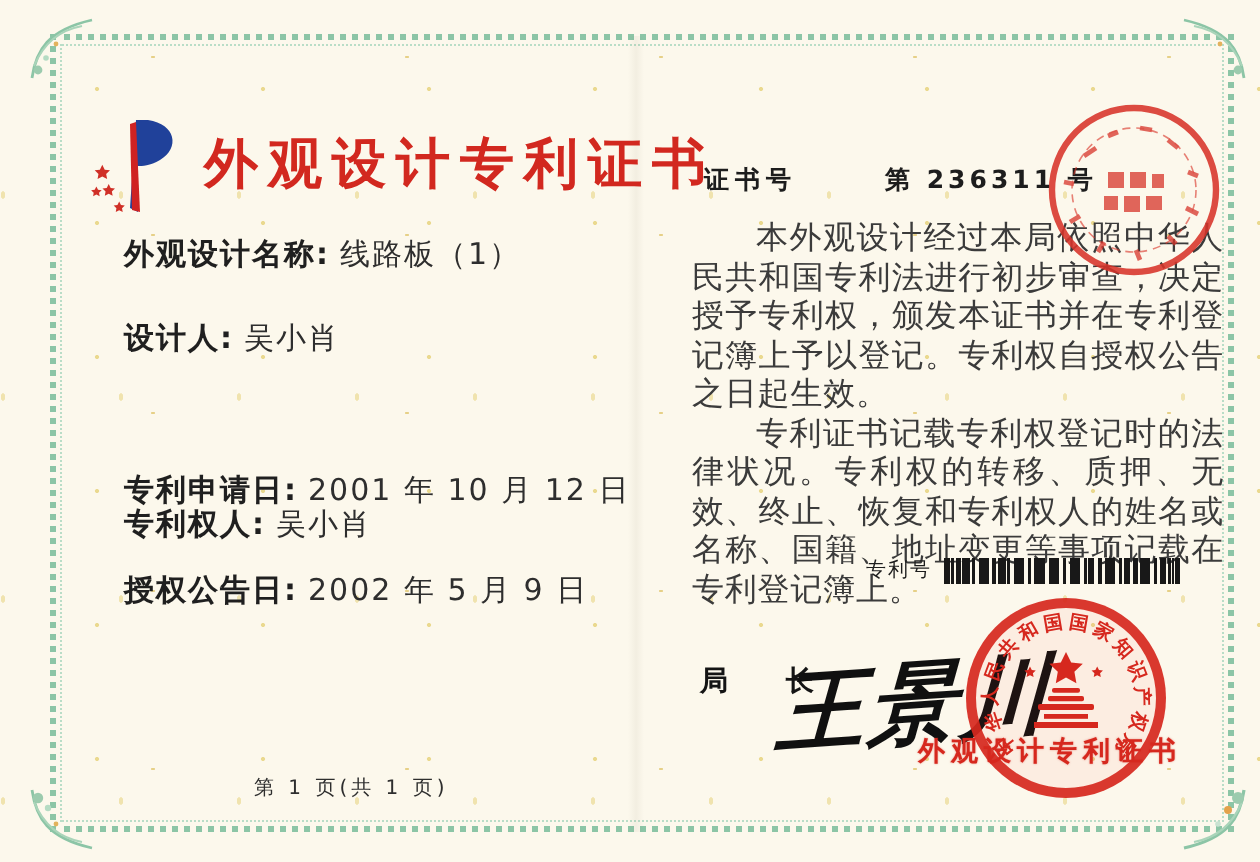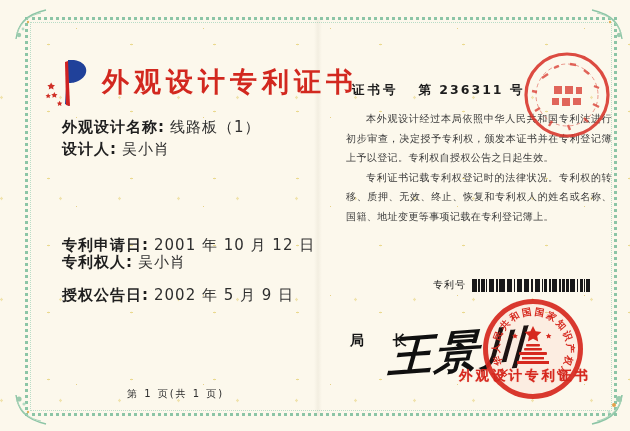--- a/index.html
+++ b/index.html
@@ -51,24 +51,24 @@
   .field{position:absolute;left:62px;white-space:nowrap;font-size:15px;}
   .flabel{font-weight:bold;color:#1f1f1f;letter-spacing:1px;}
   .fvalue{margin-left:5px;color:#2e2e2e;letter-spacing:1px;}
   .pageno{
     position:absolute;left:127px;top:387px;
     font-size:10px;color:#2e2e2e;letter-spacing:2px;
   }
   
   .certno{position:absolute;left:352px;top:82px;font-size:12.5px;font-weight:bold;color:#1d1d1d;}
   .certno .no-label{letter-spacing:3px;}
-  .certno .no-value{margin-left:20px;letter-spacing:2px;}
+  .certno .no-value{margin-left:44px;letter-spacing:2px;}
   .paras{
     position:absolute;left:346px;top:109px;width:266px;
-    font-size:10px;line-height:19.5px;text-align:justify;color:#3b3b3b;
+    font-size:16px;line-height:19.5px;text-align:justify;color:#3b3b3b;
   }
   .paras p{margin:0;text-indent:2em;letter-spacing:0.4px;}
   .barcode-row{position:absolute;left:433px;top:278px;height:16px;white-space:nowrap;}
   .barcode-label{font-size:10px;font-weight:normal;color:#1d1d1d;vertical-align:top;letter-spacing:1px;}
   .barcode{
     display:inline-block;vertical-align:top;margin-left:6px;margin-top:1px;
     width:118px;height:13px;
     background:
       repeating-linear-gradient(90deg,#181818 0 1.5px,transparent 1.5px 3.5px),
       repeating-linear-gradient(90deg,#181818 0 3px,transparent 3px 9px),
@@ -164,21 +164,21 @@
       <path d="M9 22 l2.2 4.4 4.8 0.6 -3.5 3.3 0.9 4.7 -4.4 -2.3 -4.3 2.3 0.8 -4.7 -3.4 -3.3 4.7 -0.6 Z" fill="#d03027" transform="scale(0.45) translate(14,58)"></path>
       <path d="M9 22 l2.2 4.4 4.8 0.6 -3.5 3.3 0.9 4.7 -4.4 -2.3 -4.3 2.3 0.8 -4.7 -3.4 -3.3 4.7 -0.6 Z" fill="#d03027" transform="scale(0.4) translate(30,90)"></path>
       <path d="M9 22 l2.2 4.4 4.8 0.6 -3.5 3.3 0.9 4.7 -4.4 -2.3 -4.3 2.3 0.8 -4.7 -3.4 -3.3 4.7 -0.6 Z" fill="#d03027" transform="scale(0.38) translate(2,76)"></path>
     </svg>
   </div>
   <div class="title">外观设计专利证书</div>
 
   <div class="field" style="top:118px">
     <span class="flabel">外观设计名称:</span><span class="fvalue">线路板（1）</span>
   </div>
-  <div class="field" style="top:140px">
+  <div class="field" style="top:160px">
     <span class="flabel">设计人:</span><span class="fvalue">吴小肖</span>
   </div>
   <div class="field" style="top:236px">
     <span class="flabel">专利申请日:</span><span class="fvalue">2001 年 10 月 12 日</span>
   </div>
   <div class="field" style="top:253px">
     <span class="flabel">专利权人:</span><span class="fvalue">吴小肖</span>
   </div>
   <div class="field" style="top:286px">
     <span class="flabel">授权公告日:</span><span class="fvalue">2002 年 5 月 9 日</span>

